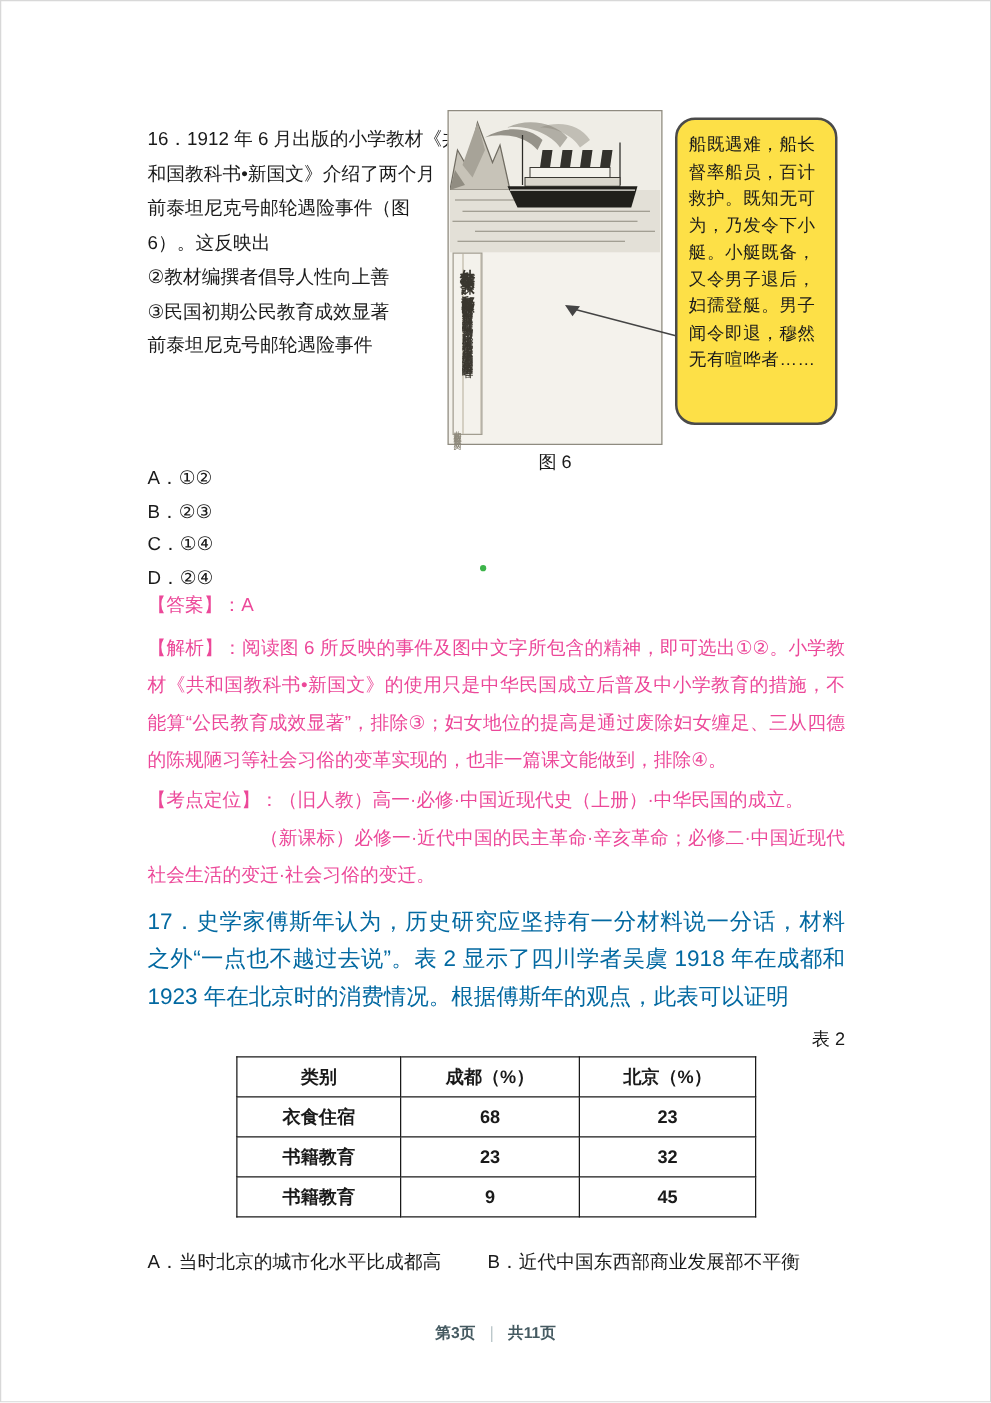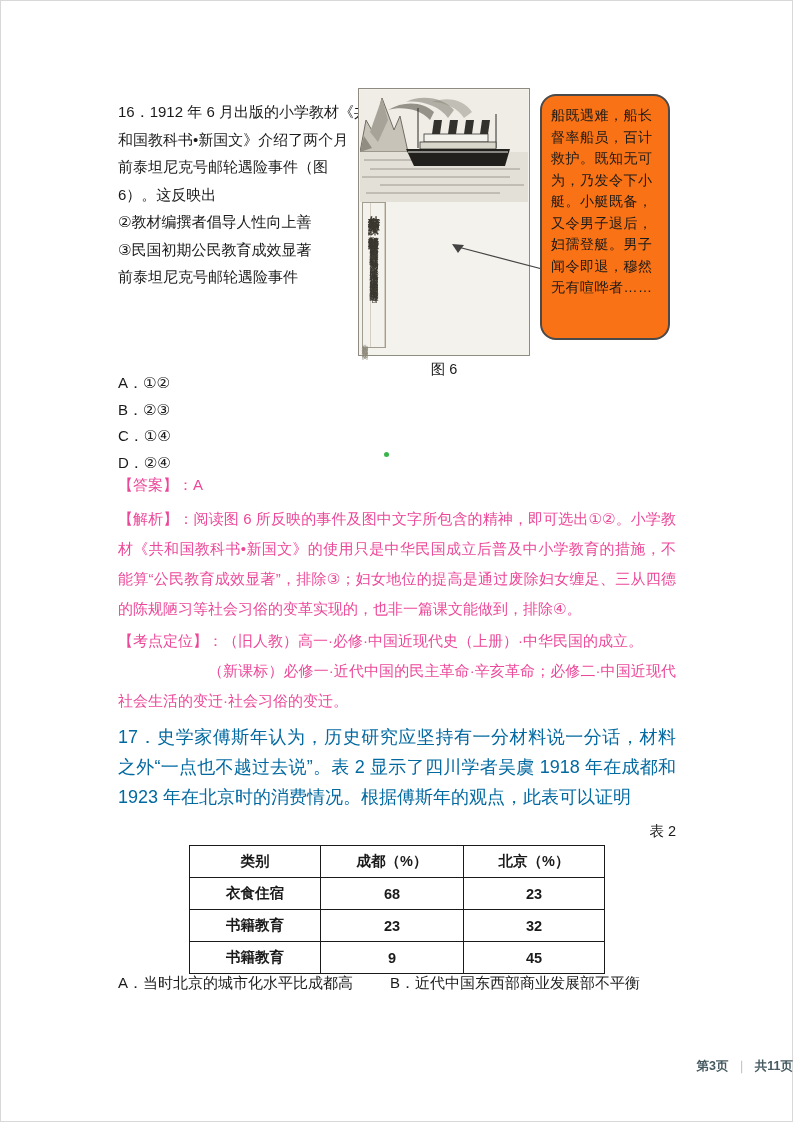--- a/index.html
+++ b/index.html
@@ -31,43 +31,43 @@
   .scan-text .lesson{font-size:10.5px;font-weight:bold;}
   .scan-spine{
     position:absolute;left:1px;bottom:6px;writing-mode:vertical-rl;
     font-size:6.5px;color:#8d887a;letter-spacing:1px;
   }
   .fig-caption{position:absolute;left:358px;top:360px;width:172px;text-align:center;font-size:14.5px;}
   
   .callout{
     position:absolute;left:540px;top:94px;width:130px;min-height:246px;box-sizing:border-box;
     border:2px solid #4a4a4a;border-radius:16px;padding:9px 9px;
-    font-size:14px;line-height:21.5px;letter-spacing:0.5px;background:#f97316;
+    font-size:14px;line-height:21.5px;letter-spacing:0.5px;background:#fde047;
   }
   .leader{position:absolute;left:448px;top:238px;}
   
   .flow{position:absolute;left:118px;top:474px;width:558px;}
   .red{color:#ec4899;}
   .answer-line{font-size:15px;line-height:22px;margin-bottom:8px;}
   .analysis{font-size:15px;line-height:30px;text-align:justify;margin-bottom:2px;}
   .kaodian{font-size:15px;line-height:30px;margin-bottom:0;}
   .kaodian .p2{text-indent:6em;text-align:justify;}
   .q17-stem{font-size:18px;line-height:30px;text-align:justify;margin-top:6px;color:#0369a1;}
   .tbl-caption{text-align:right;font-size:14.5px;margin:10px 0 4px;}
   table.consume{border-collapse:collapse;margin:0 auto;}
   table.consume td,table.consume th{
     border:1px solid #1a1a1a;height:31px;text-align:center;
     font-size:14.5px;font-weight:bold;padding:0 6px;
   }
   .col-cat{width:118px;}.col-cd{width:130px;}.col-bj{width:128px;}
-  .q17-options{display:flex;margin-top:0;font-size:15px;}
+  .q17-options{display:flex;margin-top:26px;font-size:15px;}
   .q17-options .optA{width:272px;}
   
   .footer{
-    position:absolute;left:0;top:1058px;width:100%;text-align:right;
+    position:absolute;left:0;top:1058px;width:100%;text-align:center;
     font-size:12.5px;font-weight:bold;color:#455a61;
   }
   .footer .sep{color:#9fb0b5;padding:0 7px;font-weight:normal;}
 </style>
 </head>
 <body>
 
 <div class="page">
 
   <div class="q16-block">

